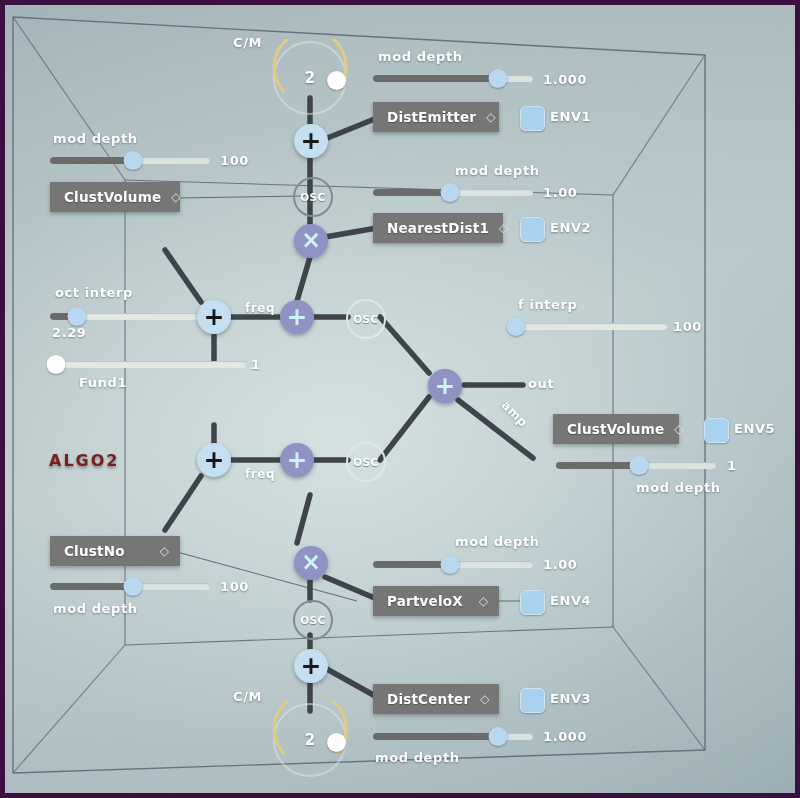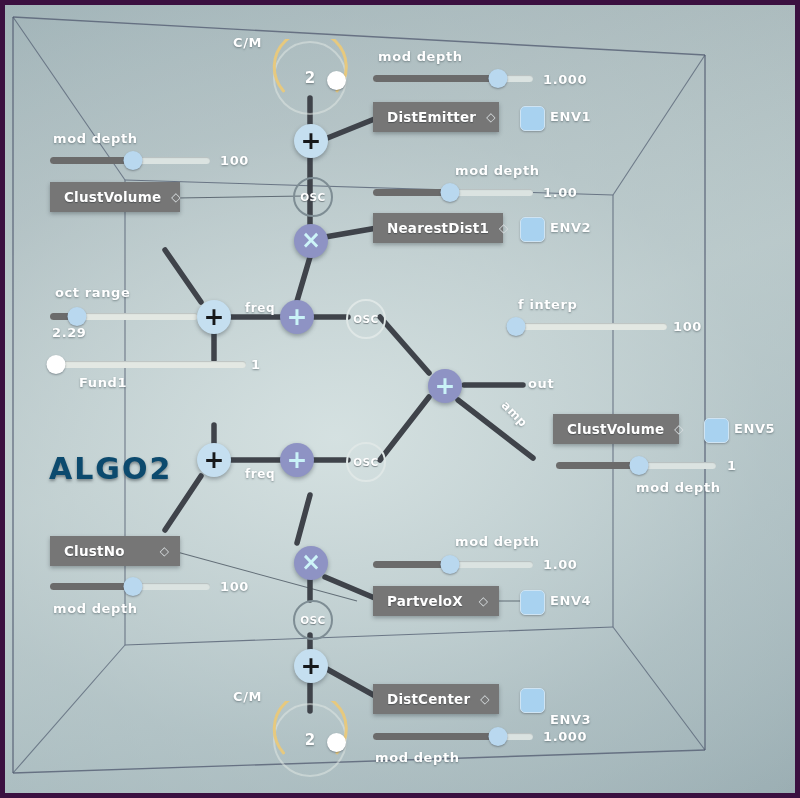--- a/index.html
+++ b/index.html
@@ -67,21 +67,21 @@
 
   
   .dial{position:absolute;width:78px;height:78px;transform:translate(-39px,-39px);}
   .dial svg{position:absolute;inset:0;}
   .dial .dval{position:absolute;inset:0;display:flex;align-items:center;
               justify-content:center;color:#fff;font-size:15px;font-weight:bold;
               text-shadow:0 1px 2px rgba(60,70,75,.6);}
   .dial .dknob{position:absolute;width:19px;height:19px;border-radius:50%;
                background:#ffffff;box-shadow:0 1px 2px rgba(50,60,70,.45);}
 
-  #algo{position:absolute;left:44px;top:446px;color:#0c4a6e;font-size:30px;
+  #algo{position:absolute;left:44px;top:446px;color:#7f1d1d;font-size:16px;
         font-weight:bold;letter-spacing:2px;
         text-shadow:0 2px 3px rgba(60,70,75,.55);}
 </style>
 </head>
 <body>
 
 <div id="app">
   <div id="bg"></div>
 
   <svg id="wire" viewBox="0 0 790 788">
@@ -191,21 +191,21 @@
   </div>
   <div class="lbl val" style="left:538px;top:180px;">1.00</div>
 
   <div class="combo" style="left:368px;top:208px;width:130px;">
     <span class="ctext">NearestDist1</span>
     <span class="carr">◇</span>
   </div>
   <div class="cbx" style="left:515px;top:212px;"></div>
   <div class="lbl" style="left:545px;top:215px;">ENV2</div>
 
-  <div class="lbl" style="left:50px;top:280px;">oct range</div>
+  <div class="lbl" style="left:50px;top:280px;">oct interp</div>
   <div class="slider light" style="left:45px;top:300px;width:148px;">
     <div class="strack"></div>
     <div class="sfill" style="width:18%;"></div>
     <div class="sknob" style="left:18%;"></div>
   </div>
   <div class="lbl val" style="left:47px;top:320px;">2.29</div>
 
   <div class="slider light" style="left:45px;top:348px;width:196px;">
     <div class="strack"></div>
     <div class="sknob white" style="left:3%;"></div>
@@ -265,21 +265,21 @@
     <span class="carr">◇</span>
   </div>
   <div class="cbx" style="left:515px;top:585px;"></div>
   <div class="lbl" style="left:545px;top:588px;">ENV4</div>
 
   <div class="combo" style="left:368px;top:679px;width:126px;">
     <span class="ctext">DistCenter</span>
     <span class="carr">◇</span>
   </div>
   <div class="cbx" style="left:515px;top:683px;"></div>
-  <div class="lbl" style="left:545px;top:686px;margin-top:21px;">ENV3</div>
+  <div class="lbl" style="left:545px;top:686px;">ENV3</div>
 
   <div class="slider" style="left:368px;top:720px;width:160px;">
     <div class="strack"></div>
     <div class="sfill" style="width:78%;"></div>
     <div class="sknob" style="left:78%;"></div>
   </div>
   <div class="lbl val" style="left:538px;top:724px;">1.000</div>
   <div class="lbl" style="left:370px;top:745px;">mod depth</div>
 
   <div class="lbl" style="left:228px;top:684px;">C/M</div>

